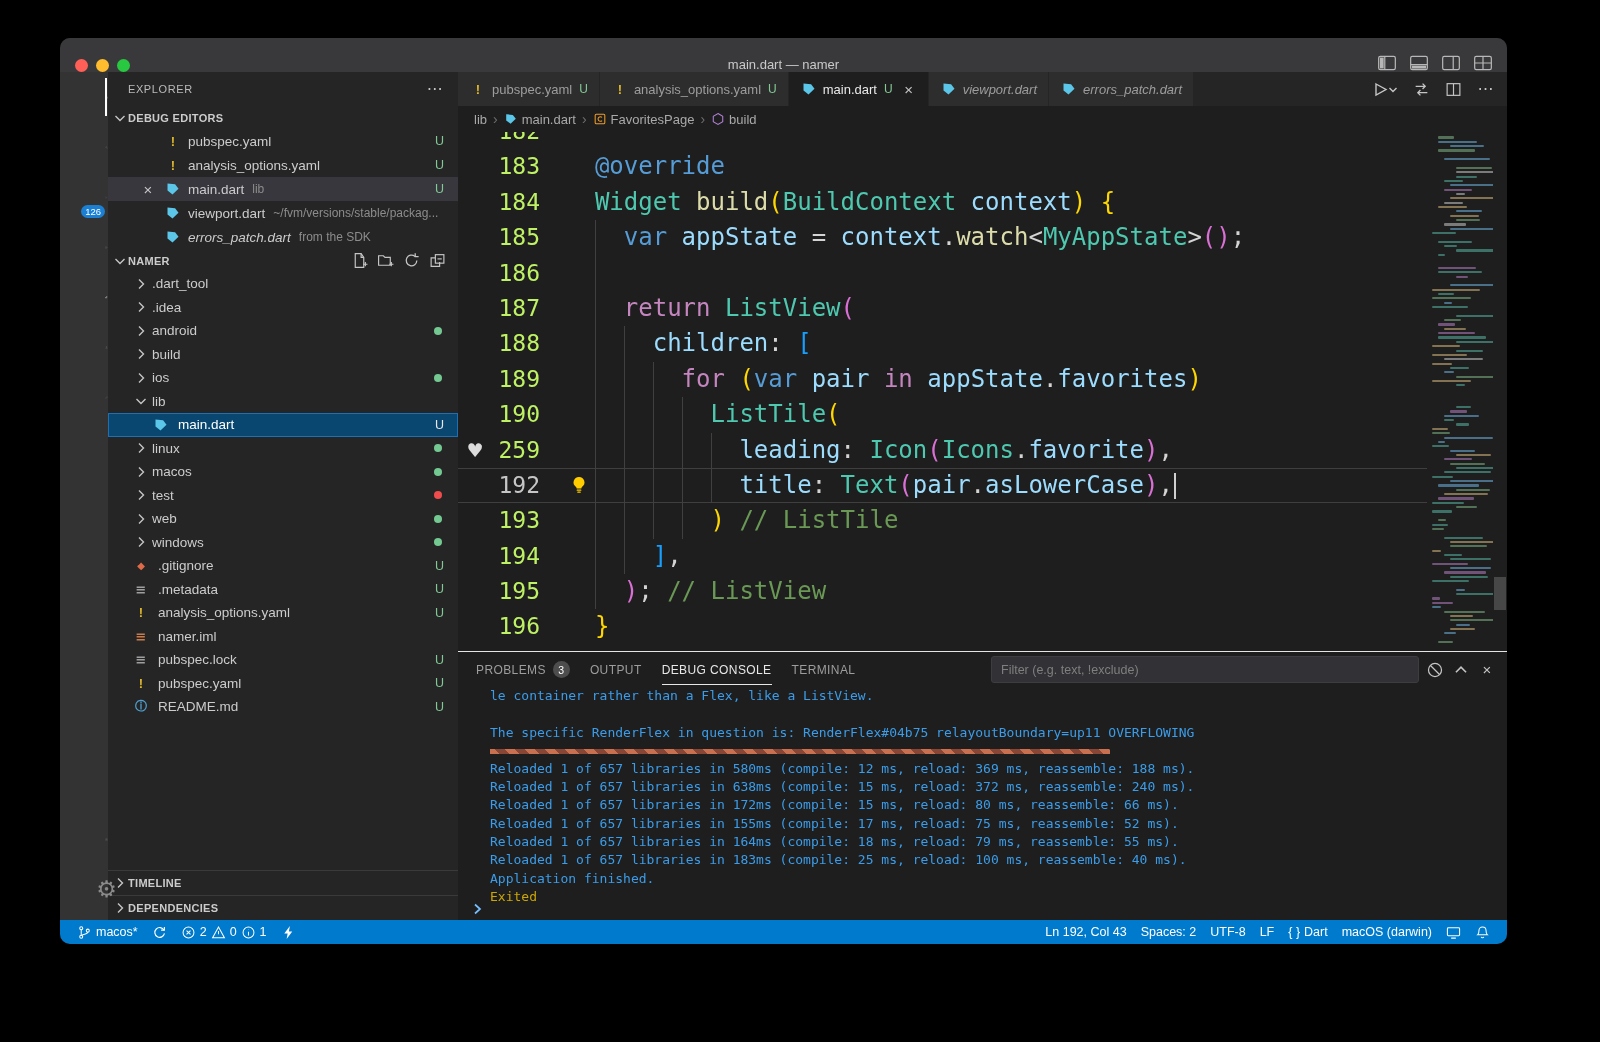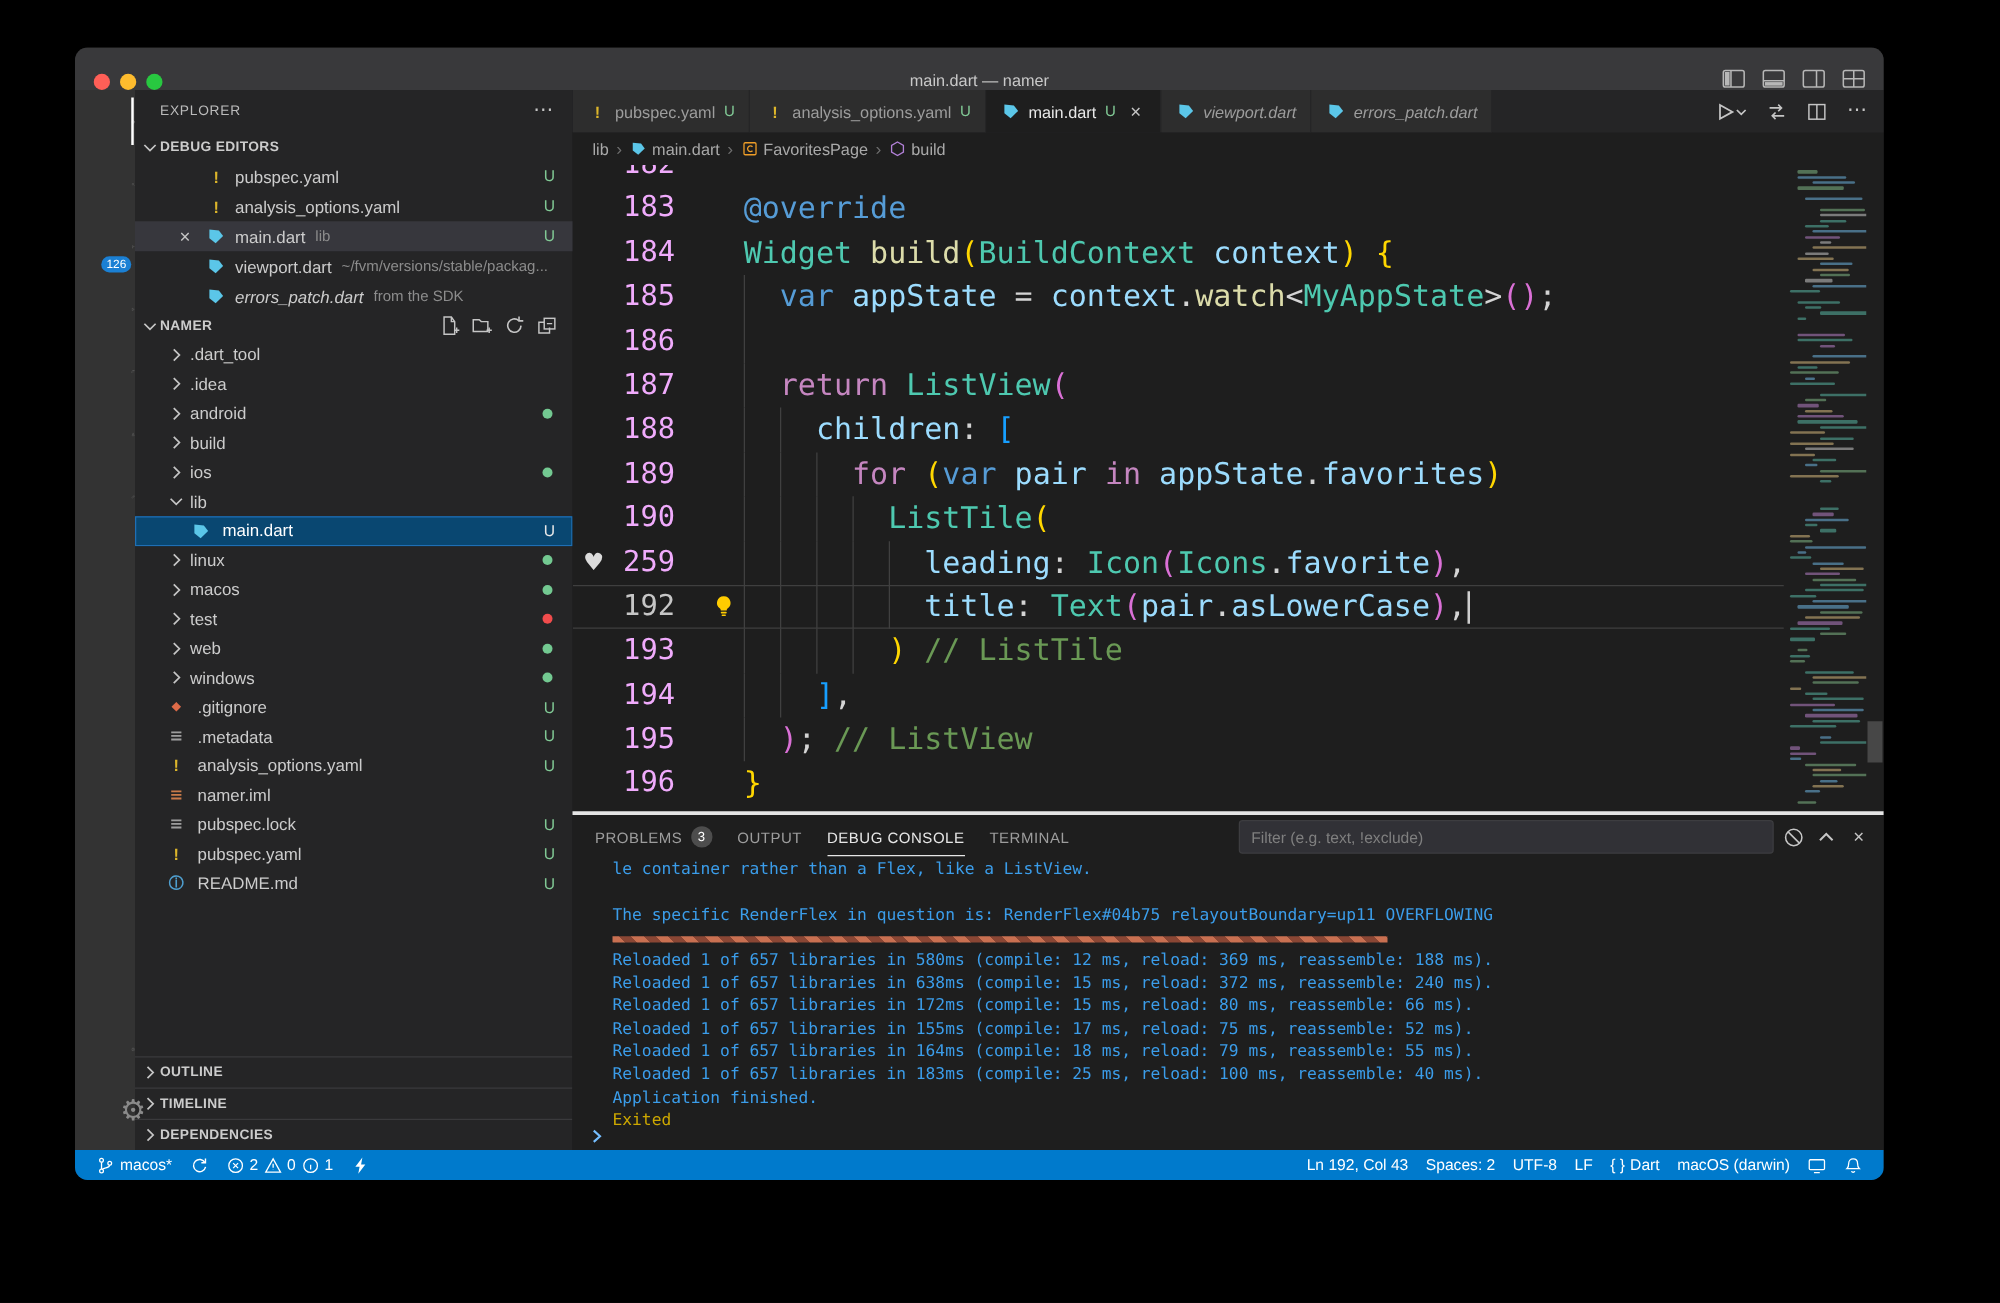--- a/index.html
+++ b/index.html
@@ -78,34 +78,34 @@
   .bc-sep{color:#6e6e6e;margin:0 3px;font-size:14px;}
   .bc-item{display:flex;align-items:center;gap:4px;cursor:pointer;}
   .bc-ic{width:14px;height:14px;}
   
   .editor-view{flex:1;position:relative;overflow:hidden;min-height:0;}
   .code-scroll{position:absolute;top:-18px;left:0;right:80px;font-family:"DejaVu Sans Mono",monospace;}
   .code-row{display:flex;height:35.4px;line-height:35.4px;font-size:24px;color:#d4d4d4;}
   .code-row.current{box-shadow:inset 0 1px 0 #3f3f3f, inset 0 -1px 0 #3f3f3f;}
   .glyph{width:34px;flex:0 0 auto;text-align:center;font-size:19px;color:#dcdcdc;}
   .glyph .heart{color:#dcdcdc;}
-  .lnum{width:48px;flex:0 0 auto;text-align:right;font-size:23px;color:#f0abfc;}
+  .lnum{width:48px;flex:0 0 auto;text-align:right;font-size:23px;color:#bef264;}
   .code-row.current .lnum{color:#c6c6c6;}
   .ltext{position:relative;margin-left:26px;white-space:pre;flex:1;}
   .guide{position:absolute;top:0;bottom:0;width:1px;background:#404040;}
   .bulb{position:absolute;left:3px;top:7px;width:20px;height:20px;}
   .caret{display:inline-block;width:2px;height:26px;background:#cfcfcf;vertical-align:middle;margin-left:1px;}
   .tk-an{color:#569cd6}.tk-kw{color:#569cd6}.tk-ty{color:#4ec9b0}.tk-fn{color:#dcdcaa}
   .tk-vr{color:#9cdcfe}.tk-ct{color:#c586c0}.tk-pl{color:#d4d4d4}.tk-cm{color:#6a9955}
   .tk-b1{color:#ffd700}.tk-b2{color:#da70d6}.tk-b3{color:#179fff}
   .minimap{position:absolute;top:0;right:14px;width:64px;bottom:0;overflow:hidden;}
   .minimap i{position:absolute;height:2.2px;opacity:.55;border-radius:1px;}
   .scrollbar-slider{position:absolute;right:1px;top:445px;width:12px;height:33px;background:rgba(140,140,140,.38);}
   
-  .panel{height:268px;border-top:3px solid #e5e5e5;display:flex;flex-direction:column;flex:0 0 auto;background:#1e1e1e;}
+  .panel{height:268px;border-top:1px solid #e5e5e5;display:flex;flex-direction:column;flex:0 0 auto;background:#1e1e1e;}
   .panel-head{height:35px;display:flex;align-items:center;padding:0 10px 0 18px;flex:0 0 auto;gap:6px;}
   .panel-tabs{display:flex;align-items:center;height:100%;gap:20px;margin-right:10px;}
   .ptab{display:flex;align-items:center;height:100%;color:#9d9d9d;font-size:12px;letter-spacing:.4px;cursor:pointer;}
   .ptab .lbl{padding:9px 0 7px;border-bottom:1px solid transparent;}
   .ptab.active{color:#e7e7e7;}
   .ptab.active .lbl{border-bottom-color:#e7e7e7;}
   .pbadge{background:#4d4d4d;color:#fff;border-radius:50%;width:17px;height:17px;font-size:10.5px;display:inline-flex;align-items:center;justify-content:center;margin-left:7px;}
   .panel-filter{margin-left:auto;width:408px;height:25px;background:#313136;border:1px solid #3d3d40;border-radius:3px;color:#bbbbbb;font-size:12.5px;padding:0 9px;outline:none;font-family:"Liberation Sans",sans-serif;}
   .panel-filter::placeholder{color:#7f7f7f;}
   .pic{width:20px;height:18px;color:#c5c5c5;font-size:15px;cursor:pointer;}
@@ -494,28 +494,20 @@
             </div>
             <div class="tree-row" style="padding-left: 24px;">
               <span class="ic fic">
                 <span class="fg md dj">ⓘ</span>
               </span>
               <span class="t-label">README.md</span>
               <span class="t-badge">U</span>
             </div>
           </div>
         <div class="sb-bottom">
-            <div class="sbb-row">
-              <span class="ic sec-chev">
-                <svg viewBox="0 0 16 16" fill="none" stroke="currentColor" stroke-width="1.4">
-                  <path d="M6 3.5L10.5 8 6 12.5"></path>
-                </svg>
-              </span>
-              <span class="sec-label">OUTLINE</span>
-            </div>
             <div class="sbb-row">
               <span class="ic sec-chev">
                 <svg viewBox="0 0 16 16" fill="none" stroke="currentColor" stroke-width="1.4">
                   <path d="M6 3.5L10.5 8 6 12.5"></path>
                 </svg>
               </span>
               <span class="sec-label">TIMELINE</span>
             </div>
             <div class="sbb-row">
               <span class="ic sec-chev">

